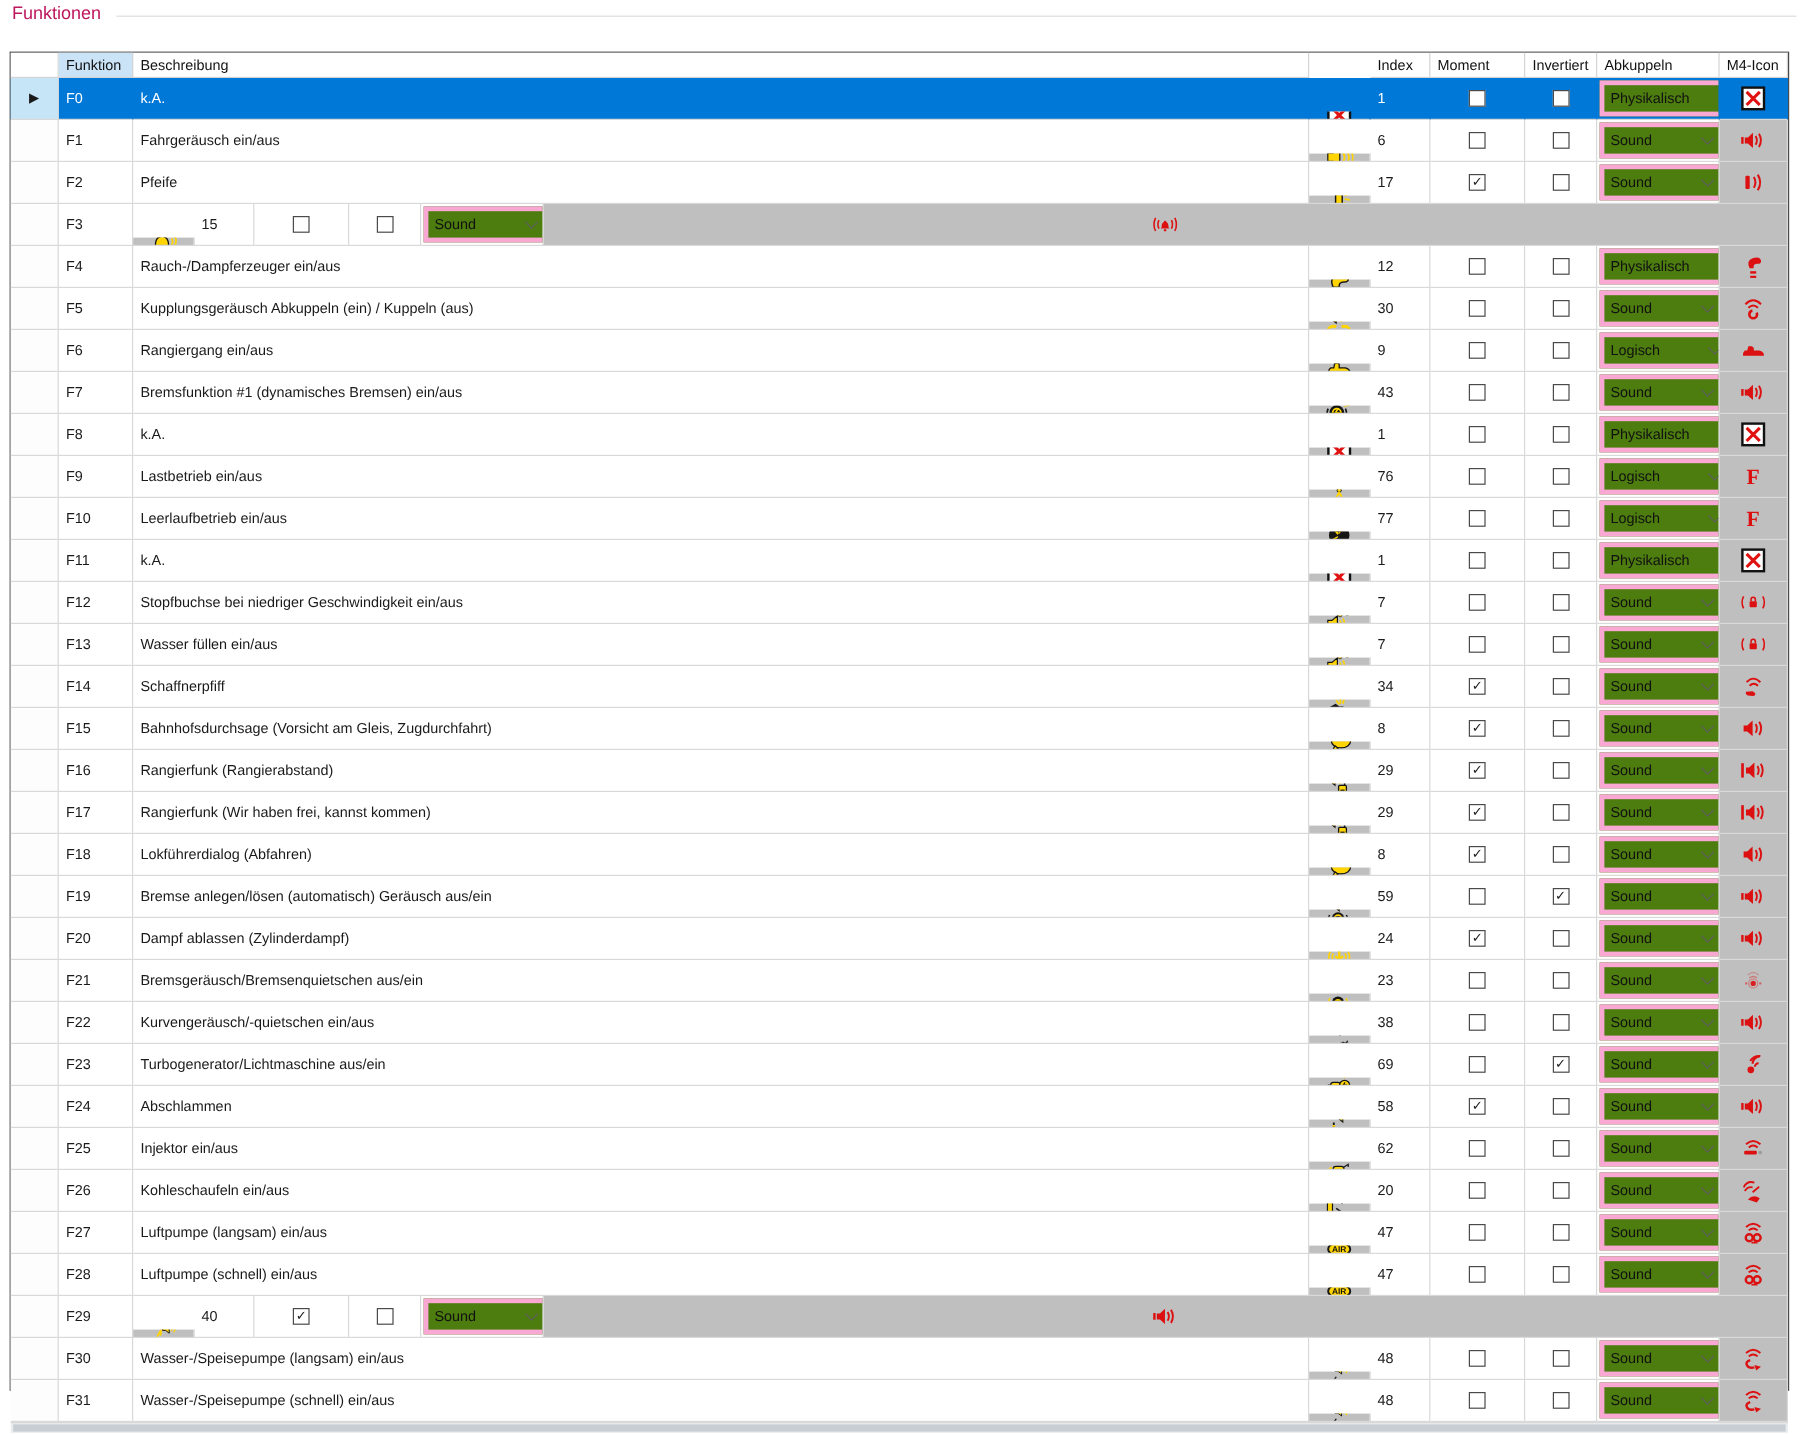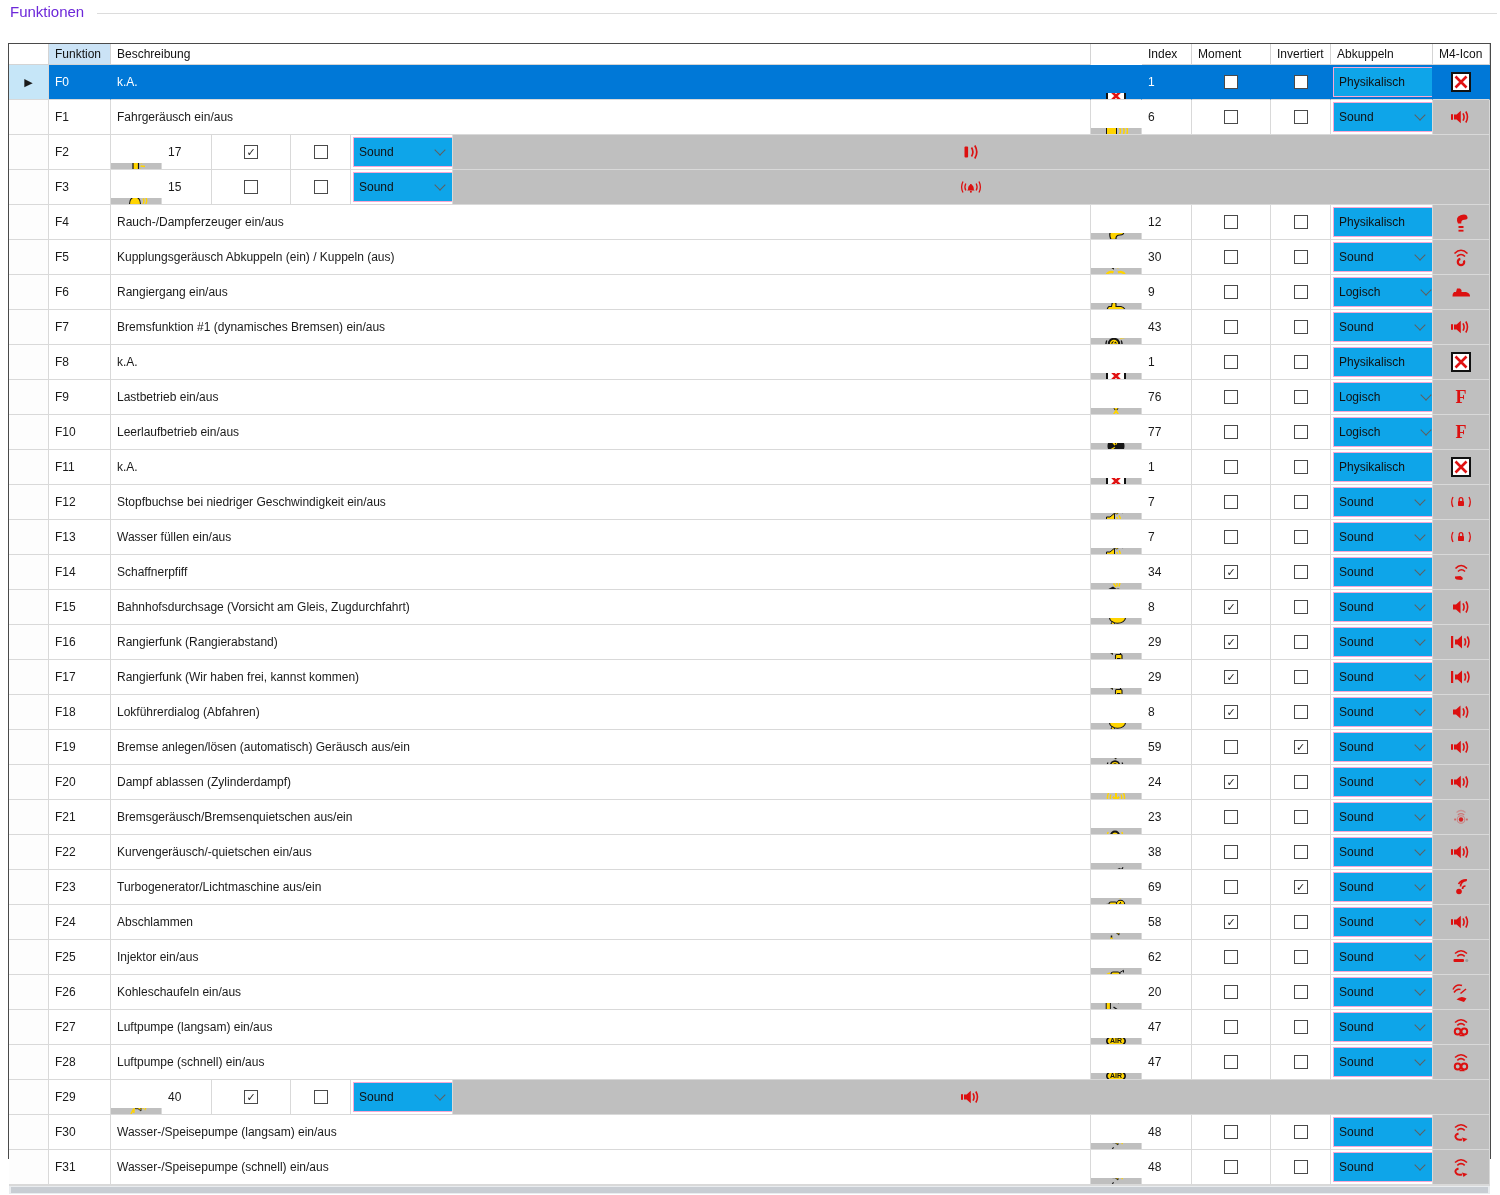--- a/index.html
+++ b/index.html
@@ -1,20 +1,20 @@
 <!DOCTYPE html>
 <html><head>
 <meta charset="utf-8">
 <style>
   html,body{margin:0;padding:0;}
   body{
     width:1500px;height:1195px;background:#ffffff;position:relative;overflow:hidden;
     font-family:"Liberation Sans","DejaVu Sans",sans-serif;color:#1a1a1a;
   }
-  .gb-title{position:absolute;left:10px;top:3px;font-size:15px;color:#6d28d9;}
+  .gb-title{position:absolute;left:10px;top:3px;font-size:15px;color:#be185d;}
   .gb-line{position:absolute;left:97px;right:3px;top:13px;height:1px;background:#dcdcdc;}
   .grid{
     position:absolute;left:8px;top:43px;width:1483px;height:1116px;
     border:1px solid #4a4a4a;box-sizing:border-box;background:#fff;
     display:flex;flex-direction:column;justify-content:space-between;
   }
   
   .w-rh{flex:0 0 40px;width:40px;}
   .w-fk{flex:0 0 62px;width:62px;}
   .w-be{flex:0 0 980px;width:980px;}
@@ -50,21 +50,21 @@
   .row.selected .c-rowhdr{background:#c6e6f8;border-right-color:#d9d9d9;}
   .selarrow{color:#1a1a1a;font-size:11px;line-height:1;}
   
   .cb{
     width:14px;height:14px;box-sizing:border-box;background:#fff;border:1px solid #4a4a4a;
     display:flex;align-items:center;justify-content:center;
     font-size:11px;font-weight:bold;color:#222;line-height:1;
   }
   
   .dd{
-    flex:1;height:30px;box-sizing:border-box;border:1px solid #f9a8d4;background:#0ea5e9;
+    flex:1;height:30px;box-sizing:border-box;border:4px solid #f9a8d4;background:#4d7c0f;
     display:flex;align-items:center;color:#111;gap:42px;
   }
   .dd-text{flex:1;padding-left:5px;font-size:12px;overflow:hidden;}
   .chev{
     width:7px;height:7px;border-right:1.5px solid #5f5f5f;border-bottom:1.5px solid #5f5f5f;
     transform:rotate(45deg);margin-right:9px;margin-top:-4px;flex:0 0 auto;
   }
   
   .icon{display:inline-flex;align-items:center;justify-content:center;}
   .icon svg{display:block;}
@@ -158,20 +158,21 @@
               <rect x="2" y="9.2" width="2" height="5.6" fill="#dc1010"></rect>
               <path d="M5 9.5h2.6l4.2-3.8v12.6L7.6 14.5H5z" fill="#dc1010"></path>
               <path d="M14 8.3q2.2 3.7 0 7.4M16.8 6.5q3.3 5.5 0 11" stroke="#dc1010" stroke-width="1.6" fill="none"></path>
             </svg>
           </div>
         </div>
       </div>
       <div class="row">
         <div class="cell c-rowhdr w-rh"></div>
         <div class="cell c-funktion w-fk">F2</div>
+        <div class="cell c-beschr w-be">Pfeife</div>
         <div class="cell c-icon w-ic">
           <div class="icon">
             <svg width="24" height="24" viewBox="0 0 24 24">
               <path d="M9 5.5h5l4-3.5" fill="none" stroke="#151515" stroke-width="1.2"></path>
               <rect x="9" y="5.5" width="5.5" height="13.5" rx="1" fill="#ffd400" stroke="#151515" stroke-width="1.2"></rect>
               <path d="M16.5 9l4.5-1.5M16.5 12l4.5.5M16 15l4 2" stroke="#ffd400" stroke-width="1.4" fill="none"></path>
             </svg>
           </div>
         </div>
         <div class="cell c-index w-ix">17</div>

